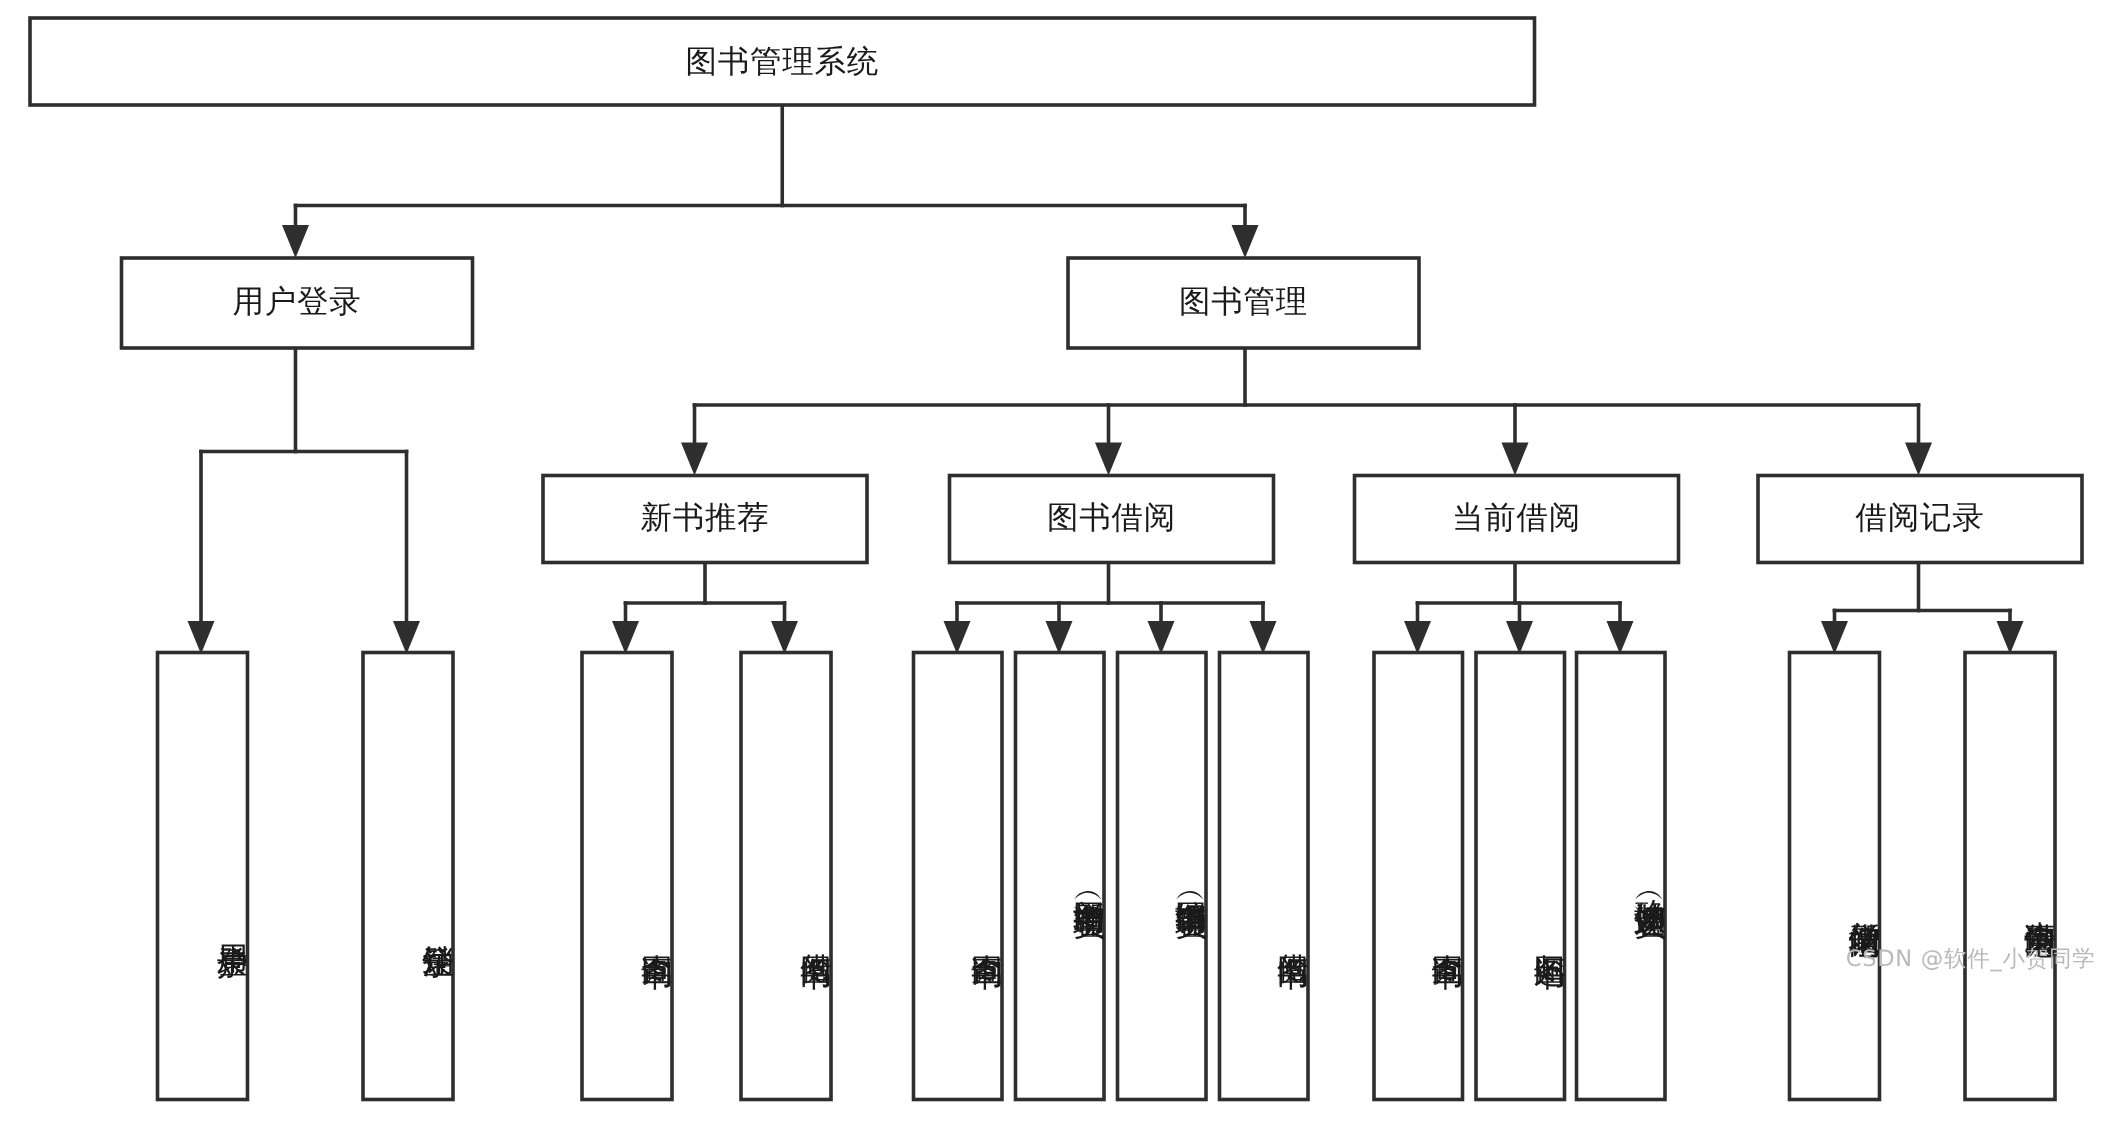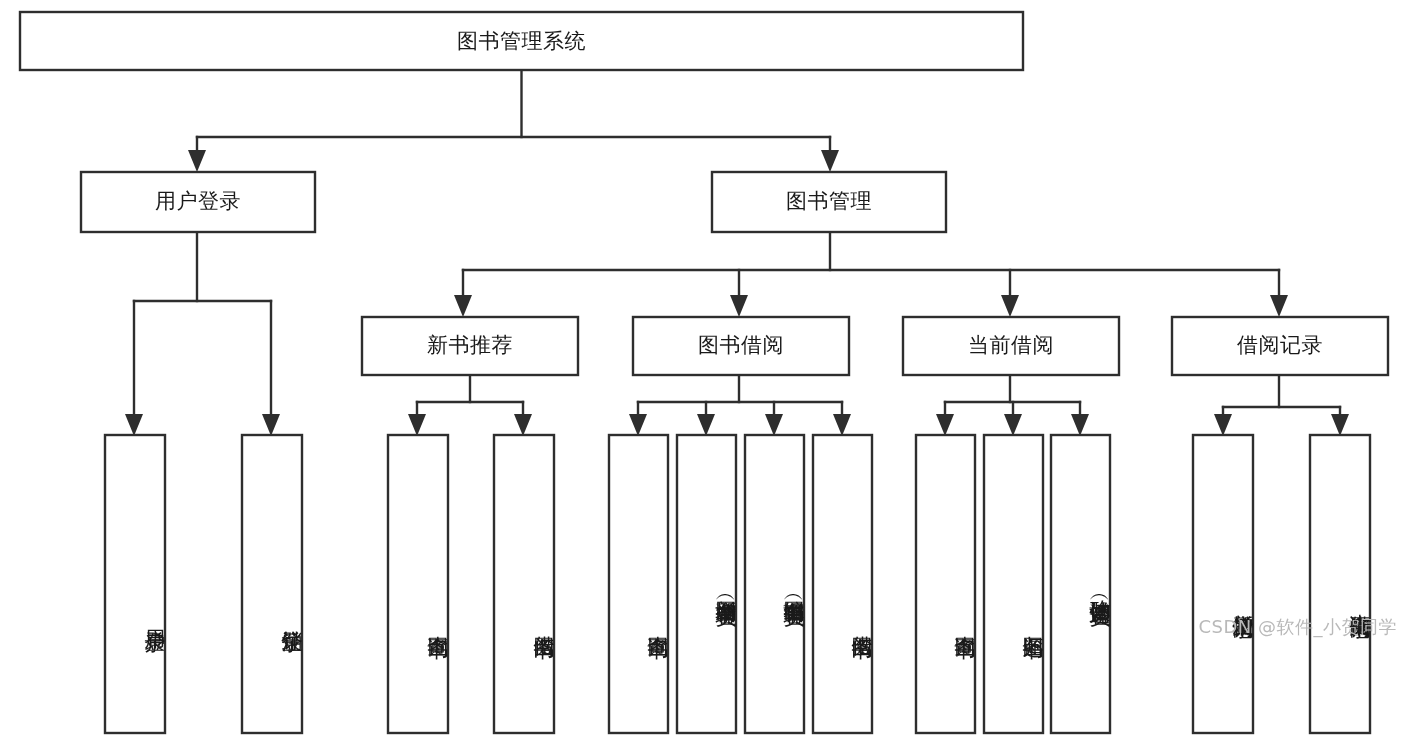--- a/index.html
+++ b/index.html
@@ -62,23 +62,23 @@
     white-space: nowrap;
     text-align: center;
     display: flex;
     align-items: flex-start;
     justify-content: center;
     pointer-events: none;
   }
   .watermark {
     position: absolute;
     right: 8px;
-    bottom: 16px;
-    font-family: "DejaVu Sans", "Liberation Sans", sans-serif;
-    font-size: 18px;
+    bottom: 6px;
+    font-family: "DejaVu Sans", "Liberation Sans", sans-serif;
+    font-size: 15px;
     color: #b9b9b9;
     white-space: nowrap;
     letter-spacing: 0.5px;
   }
 </style>
 </head>
 <body>
 
 <div id="diagram-root">
 

